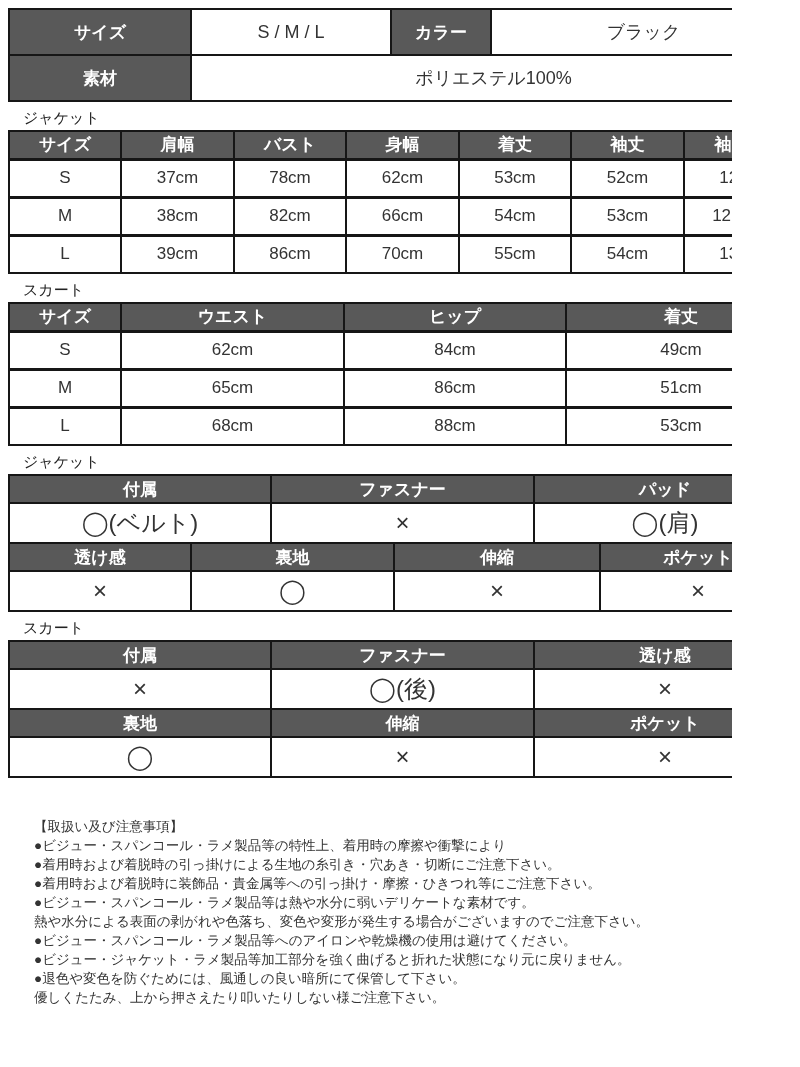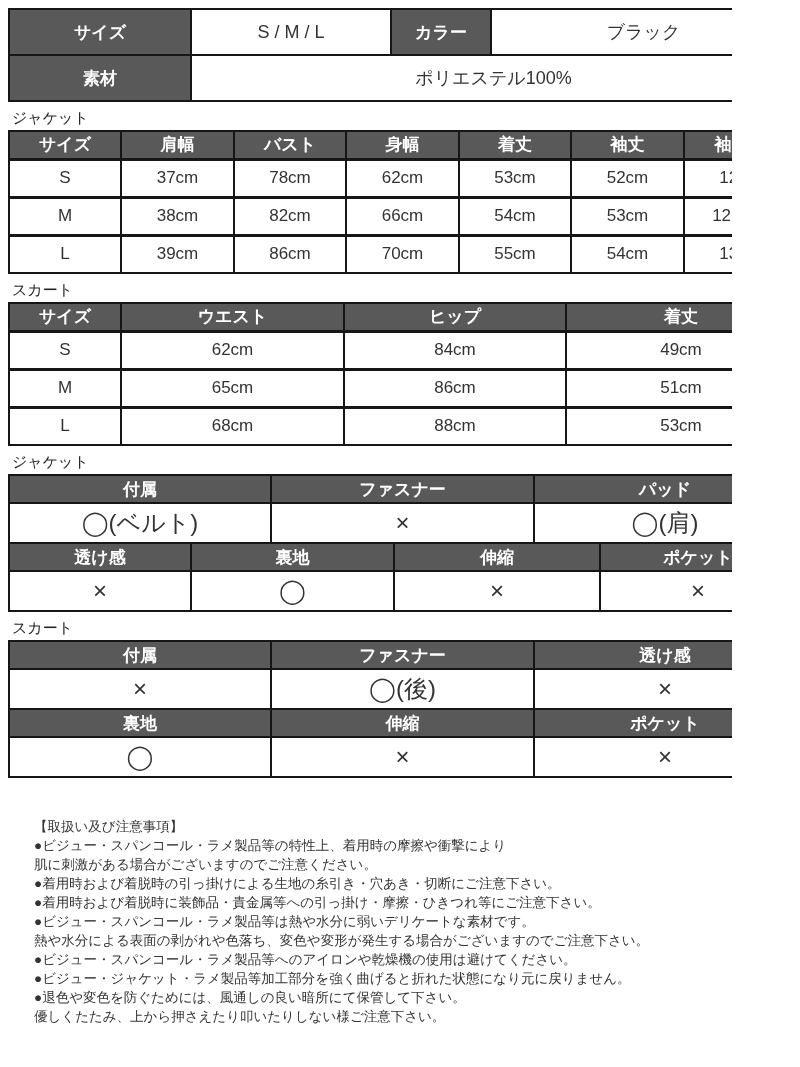--- a/index.html
+++ b/index.html
@@ -42,21 +42,21 @@
   .size-table thead tr{height:28px;}
   .size-table tbody tr{height:38px;}
   .size-table tbody td{border-top-width:3px;}
   .feat thead tr{height:28px;}
   .feat tbody tr{height:40px;}
   .feat tbody td{font-size:24px;}
   .feat.joined{margin-top:-2px;}
   .section-label{
     font-size:15px;
     line-height:18px;
-    margin:7px 0 3px 4px;
+    margin:7px 0 3px 15px;
     color:#222;
   }
   .notes{
     margin-top:39px;
     padding-left:26px;
     font-size:13.5px;
     line-height:19px;
     color:#333;
   }
   .notes div{white-space:nowrap;}
@@ -265,21 +265,20 @@
         <td>◯</td>
         <td>×</td>
         <td>×</td>
       </tr>
     </tbody>
   </table>
 
   <div class="notes">
     <div>【取扱い及び注意事項】</div>
     <div>●ビジュー・スパンコール・ラメ製品等の特性上、着用時の摩擦や衝撃により</div>
-    <div>肌に刺激がある場合がございますのでご注意ください。</div>
     <div>●着用時および着脱時の引っ掛けによる生地の糸引き・穴あき・切断にご注意下さい。</div>
     <div>●着用時および着脱時に装飾品・貴金属等への引っ掛け・摩擦・ひきつれ等にご注意下さい。</div>
     <div>●ビジュー・スパンコール・ラメ製品等は熱や水分に弱いデリケートな素材です。</div>
     <div>熱や水分による表面の剥がれや色落ち、変色や変形が発生する場合がございますのでご注意下さい。</div>
     <div>●ビジュー・スパンコール・ラメ製品等へのアイロンや乾燥機の使用は避けてください。</div>
     <div>●ビジュー・ジャケット・ラメ製品等加工部分を強く曲げると折れた状態になり元に戻りません。</div>
     <div>●退色や変色を防ぐためには、風通しの良い暗所にて保管して下さい。</div>
     <div>優しくたたみ、上から押さえたり叩いたりしない様ご注意下さい。</div>
   </div>
 

